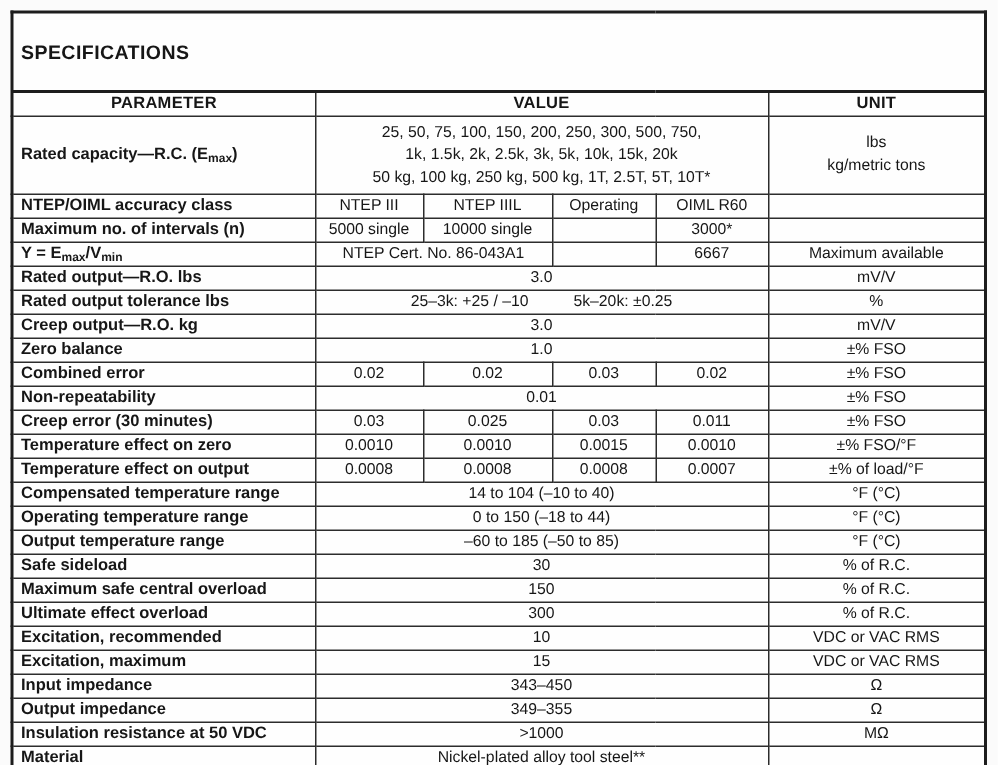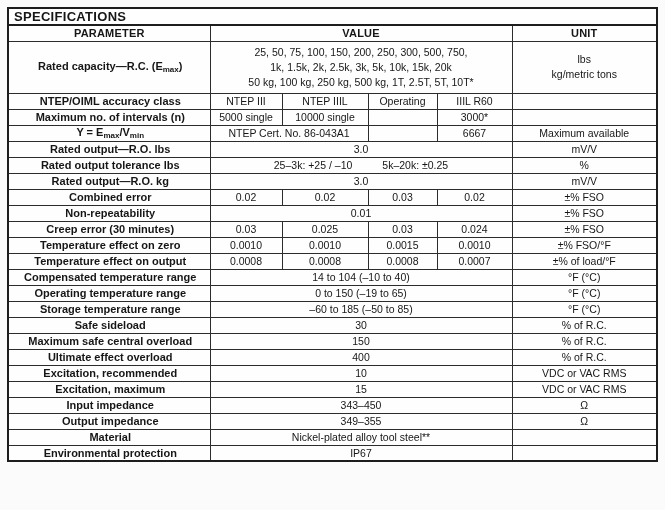--- a/index.html
+++ b/index.html
@@ -41,33 +41,33 @@
     white-space: nowrap;
   }
   tr { height: 16px; }
   tr.tall { height: 52px; }
 
   th.title-bar {
     text-align: left;
     font-size: 13px;
     font-weight: bold;
     letter-spacing: 0.3px;
-    padding: 0 5px;
+    padding: 18px 5px;
     border-bottom: 2px solid #1d1d1d;
     height: 15px;
   }
   tr.colhead th {
     text-align: center;
     font-size: 11px;
     font-weight: bold;
     letter-spacing: 0.2px;
     margin-top: 48px;
   }
   td.param {
-    text-align: center;
+    text-align: left;
     font-weight: bold;
     font-size: 11px;
     padding-left: 5px;
   }
   td.val, td.unit {
     text-align: center;
     font-size: 10.5px;
   }
   td sub {
     font-size: 8px;
@@ -126,21 +126,21 @@
               <div>lbs</div>
               <div>kg/metric tons</div>
             </div>
           </td>
         </tr>
         <tr>
           <td class="param">NTEP/OIML accuracy class</td>
           <td class="val" colspan="1">NTEP III</td>
           <td class="val" colspan="1">NTEP IIIL</td>
           <td class="val" colspan="1">Operating</td>
-          <td class="val" colspan="1">IIIL R60</td>
+          <td class="val" colspan="1">OIML R60</td>
           <td class="unit"></td>
         </tr>
         <tr>
           <td class="param">Maximum no. of intervals (n)</td>
           <td class="val" colspan="1">5000 single</td>
           <td class="val" colspan="1">10000 single</td>
           <td class="val" colspan="1"></td>
           <td class="val" colspan="1">3000*</td>
           <td class="unit"></td>
         </tr>
@@ -160,43 +160,48 @@
           <td class="param">Rated output tolerance lbs</td>
           <td class="val" colspan="4">
             <div class="parts">
               <span>25–3k: +25 / –10</span>
               <span>5k–20k: ±0.25</span>
             </div>
           </td>
           <td class="unit">%</td>
         </tr>
         <tr>
-          <td class="param">Rated output—R.O. kg</td>
+          <td class="param">Creep output—R.O. kg</td>
           <td class="val" colspan="4">3.0</td>
           <td class="unit">mV/V</td>
+        </tr>
+        <tr>
+          <td class="param">Zero balance</td>
+          <td class="val" colspan="4">1.0</td>
+          <td class="unit">±% FSO</td>
         </tr>
         <tr>
           <td class="param">Combined error</td>
           <td class="val" colspan="1">0.02</td>
           <td class="val" colspan="1">0.02</td>
           <td class="val" colspan="1">0.03</td>
           <td class="val" colspan="1">0.02</td>
           <td class="unit">±% FSO</td>
         </tr>
         <tr>
           <td class="param">Non-repeatability</td>
           <td class="val" colspan="4">0.01</td>
           <td class="unit">±% FSO</td>
         </tr>
         <tr>
           <td class="param">Creep error (30 minutes)</td>
           <td class="val" colspan="1">0.03</td>
           <td class="val" colspan="1">0.025</td>
           <td class="val" colspan="1">0.03</td>
-          <td class="val" colspan="1">0.024</td>
+          <td class="val" colspan="1">0.011</td>
           <td class="unit">±% FSO</td>
         </tr>
         <tr>
           <td class="param">Temperature effect on zero</td>
           <td class="val" colspan="1">0.0010</td>
           <td class="val" colspan="1">0.0010</td>
           <td class="val" colspan="1">0.0015</td>
           <td class="val" colspan="1">0.0010</td>
           <td class="unit">±% FSO/°F</td>
         </tr>
@@ -208,41 +213,41 @@
           <td class="val" colspan="1">0.0007</td>
           <td class="unit">±% of load/°F</td>
         </tr>
         <tr>
           <td class="param">Compensated temperature range</td>
           <td class="val" colspan="4">14 to 104 (–10 to 40)</td>
           <td class="unit">°F (°C)</td>
         </tr>
         <tr>
           <td class="param">Operating temperature range</td>
-          <td class="val" colspan="4">0 to 150 (–19 to 65)</td>
+          <td class="val" colspan="4">0 to 150 (–18 to 44)</td>
           <td class="unit">°F (°C)</td>
         </tr>
         <tr>
-          <td class="param">Storage temperature range</td>
+          <td class="param">Output temperature range</td>
           <td class="val" colspan="4">–60 to 185 (–50 to 85)</td>
           <td class="unit">°F (°C)</td>
         </tr>
         <tr>
           <td class="param">Safe sideload</td>
           <td class="val" colspan="4">30</td>
           <td class="unit">% of R.C.</td>
         </tr>
         <tr>
           <td class="param">Maximum safe central overload</td>
           <td class="val" colspan="4">150</td>
           <td class="unit">% of R.C.</td>
         </tr>
         <tr>
           <td class="param">Ultimate effect overload</td>
-          <td class="val" colspan="4">400</td>
+          <td class="val" colspan="4">300</td>
           <td class="unit">% of R.C.</td>
         </tr>
         <tr>
           <td class="param">Excitation, recommended</td>
           <td class="val" colspan="4">10</td>
           <td class="unit">VDC or VAC RMS</td>
         </tr>
         <tr>
           <td class="param">Excitation, maximum</td>
           <td class="val" colspan="4">15</td>
@@ -252,20 +257,25 @@
           <td class="param">Input impedance</td>
           <td class="val" colspan="4">343–450</td>
           <td class="unit">Ω</td>
         </tr>
         <tr>
           <td class="param">Output impedance</td>
           <td class="val" colspan="4">349–355</td>
           <td class="unit">Ω</td>
         </tr>
         <tr>
+          <td class="param">Insulation resistance at 50 VDC</td>
+          <td class="val" colspan="4">&gt;1000</td>
+          <td class="unit">MΩ</td>
+        </tr>
+        <tr>
           <td class="param">Material</td>
           <td class="val" colspan="4">Nickel-plated alloy tool steel**</td>
           <td class="unit"></td>
         </tr>
         <tr>
           <td class="param">Environmental protection</td>
           <td class="val" colspan="4">IP67</td>
           <td class="unit"></td>
         </tr>
       </tbody>

